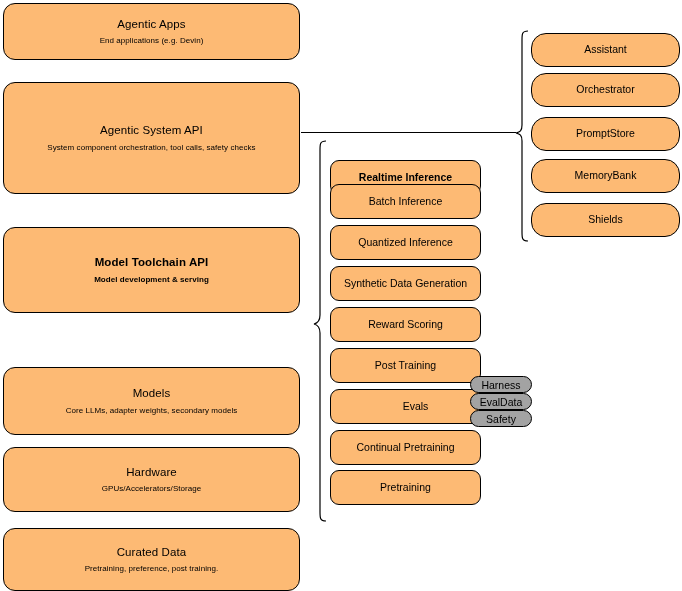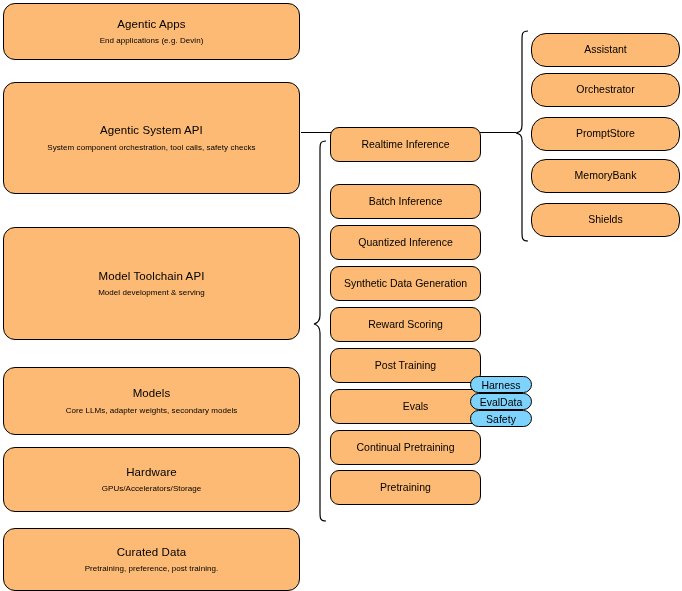--- a/index.html
+++ b/index.html
@@ -63,21 +63,21 @@
     height: 34px;
     border-radius: 15px;
     font-size: 10.5px;
   }
   
   .pill {
     position: absolute;
     box-sizing: border-box;
     border: 1.2px solid #000000;
     border-radius: 11px;
-    background: #7dd3fc;
+    background: #a3a3a3;
     display: flex;
     align-items: center;
     justify-content: center;
     font-size: 10.5px;
     height: 17px;
     left: 470px;
     width: 62px;
   }
   
   .connector {
@@ -107,21 +107,21 @@
   <div class="box layer-box" style="top:3px;height:57px;">
     <div class="layer-title">Agentic Apps</div>
     <div class="layer-sub">End applications (e.g. Devin)</div>
   </div>
 
   <div class="box layer-box" style="top:82px;height:112px;">
     <div class="layer-title">Agentic System API</div>
     <div class="layer-sub">System component orchestration, tool calls, safety checks</div>
   </div>
 
-  <div class="box layer-box" style="top:227px;height:113px;">
+  <div class="box layer-box" style="top:227px;height:86px;font-weight:bold;">
     <div class="layer-title">Model Toolchain API</div>
     <div class="layer-sub">Model development &amp; serving</div>
   </div>
 
   <div class="box layer-box" style="top:367px;height:68px;">
     <div class="layer-title">Models</div>
     <div class="layer-sub">Core LLMs, adapter weights, secondary models</div>
   </div>
 
   <div class="box layer-box" style="top:447px;height:65px;">
@@ -137,21 +137,21 @@
   <div class="connector"></div>
 
   <svg class="bracket" style="left:313px;top:140px;" width="14" height="382" viewBox="0 0 14 382">
     <path d="M13 1 C 7 1, 7 4, 7 10 L 7 175 C 7 181, 5 183, 1 184 C 5 185, 7 187, 7 193 L 7 372 C 7 378, 7 381, 13 381"></path>
   </svg>
 
   <svg class="bracket" style="left:515px;top:30px;" width="14" height="212" viewBox="0 0 14 212">
     <path d="M13 1 C 7 1, 7 4, 7 10 L 7 95 C 7 101, 5 102, 1 103 C 5 104, 7 105, 7 111 L 7 202 C 7 208, 7 211, 13 211"></path>
   </svg>
 
-  <div class="box mid-box" style="top:127px;">
+  <div class="box mid-box" style="top:160px;font-weight:bold;">
     <span>Realtime Inference</span>
   </div>
   <div class="box mid-box" style="top:184px;">
     <span>Batch Inference</span>
   </div>
   <div class="box mid-box" style="top:225px;">
     <span>Quantized Inference</span>
   </div>
   <div class="box mid-box" style="top:266px;">
     <span>Synthetic Data Generation</span>

